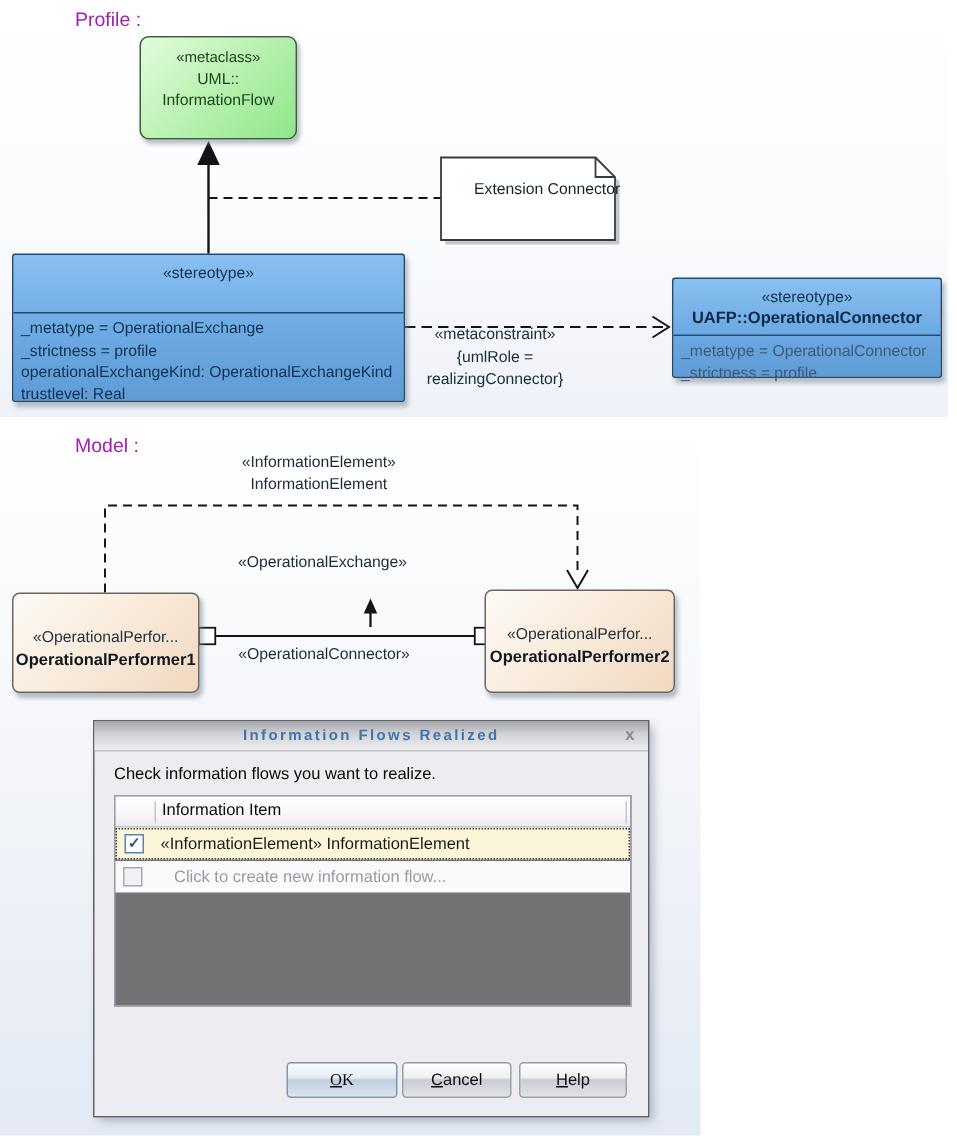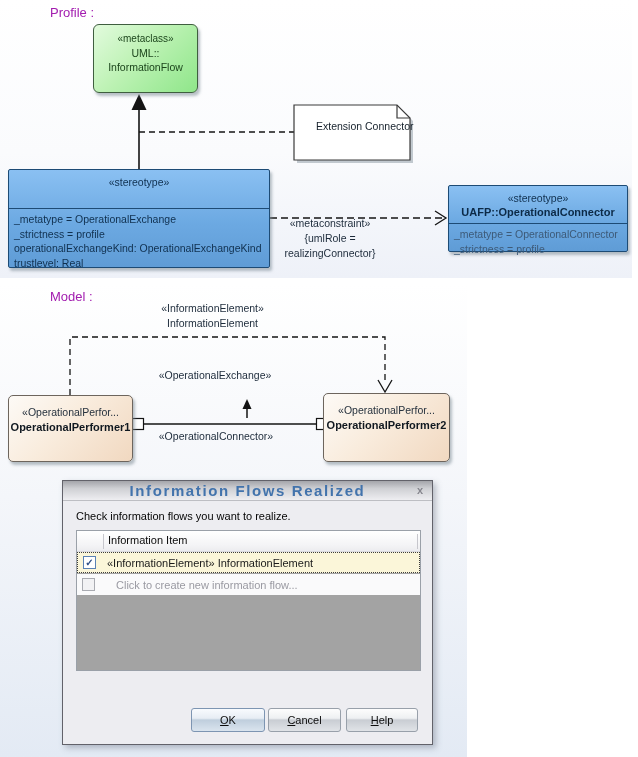--- a/index.html
+++ b/index.html
@@ -39,21 +39,21 @@
   .stereotype-box .attrs{text-align:left;padding:3px 0 0 5px;line-height:14.5px;white-space:nowrap;}
   .box-exchange{left:8px;top:169px;width:262px;height:99px;}
   .box-exchange .hdr{height:33px;}
   .box-connector{left:448px;top:185px;width:180px;height:67px;}
   .box-connector .hdr{height:32px;}
   .box-connector .attrs{color:#3d5a78;}
   .performer-box{
     background:linear-gradient(135deg,#fdfaf6 0%,#f9ecdd 45%,#f1d8c0 100%);
     border:1px solid #6d655d;border-radius:5px;
     box-shadow:2px 3px 3px rgba(125,140,150,.55);
-    font-size:10.5px;color:#26323e;padding-top:9px;line-height:15px;
+    font-size:10.5px;color:#26323e;padding-top:22px;line-height:15px;
   }
   .performer-box .name{font-weight:bold;color:#101820;font-size:11px;}
   .box-performer1{left:8px;top:395px;width:125px;height:67px;}
   .box-performer2{left:323px;top:393px;width:127px;height:69px;}
   .note-text{left:316px;top:120px;width:105px;z-index:3;font-size:10.5px;color:#16212c;}
   .conn-label{z-index:3;font-size:10.5px;color:#1c2a3a;text-align:center;line-height:15px;}
   .lbl-metaconstraint{left:255px;top:216px;width:150px;}
   .lbl-flow{left:130px;top:301px;width:165px;}
   .lbl-exchange{left:140px;top:368px;width:150px;text-align:center;}
   .lbl-connector{left:141px;top:429px;width:150px;}
@@ -63,30 +63,30 @@
     background:#ededf1;border:1px solid #62626a;
     box-shadow:3px 3px 6px rgba(110,120,135,.45);
   }
   .dlg-titlebar{
     left:0;top:0;width:100%;height:19px;
     background:linear-gradient(180deg,#a4a5aa 0%,#cfd0d4 40%,#eeeef1 100%);
     border-bottom:1px solid #bdbec3;
   }
   .dlg-title{
     width:100%;text-align:center;line-height:19px;
-    font-size:15px;font-weight:bold;color:#4273ac;letter-spacing:1.6px;
+    font-size:10px;font-weight:bold;color:#4273ac;letter-spacing:1.6px;
   }
   .dlg-close{
     position:absolute;right:9px;top:0;line-height:18px;
     font-size:11px;font-weight:bold;color:#86868e;cursor:default;
   }
   .dlg-instruction{left:13px;top:29px;font-size:11px;color:#050505;}
   .dlg-list{
     left:13px;top:49px;width:345px;height:141px;box-sizing:border-box;
-    border:1px solid #9aa0a8;background:#a3a3a3;
+    border:1px solid #9aa0a8;background:#737373;
   }
   .list-header{
     position:absolute;left:0;top:0;width:100%;height:21px;box-sizing:border-box;
     background:linear-gradient(180deg,#ffffff 0%,#f4f4f6 70%,#ececef 100%);
     border-bottom:1px solid #d9d9de;
   }
   .list-header .col-sep{position:absolute;top:3px;width:1px;height:15px;background:#c6c6cc;}
   .sep-left{left:26px;}
   .sep-right{right:2px;}
   .list-header .hdr-label{position:absolute;left:31px;top:3px;font-size:11px;color:#0a0a0a;}
@@ -101,21 +101,21 @@
   .row-label{margin-left:11px;font-size:11px;color:#1a1a1a;}
   .row-label-new{color:#9a9aa2;margin-left:21px;}
   .dlg-btn{
     position:absolute;top:227px;height:24px;box-sizing:border-box;
     border:1px solid #98a0aa;border-radius:3px;
     background:linear-gradient(180deg,#fdfdfd 0%,#eef0f2 42%,#c9cdd3 50%,#e0e3e7 100%);
     font-family:"Liberation Sans",sans-serif;font-size:11px;color:#0d0d0d;
     text-align:center;line-height:22px;cursor:default;
   }
   .btn-ok{left:128px;width:74px;border-color:#7d95b2;
-    background:linear-gradient(180deg,#f8fbfe 0%,#e7edf4 42%,#bfcedd 50%,#dae4ee 100%);}
+    background:linear-gradient(180deg,#f8fbfe 0%,#e7edf4 42%,#bfcedd 50%,#dae4ee 100%);font-family:Liberation Serif, serif;}
   .btn-cancel{left:205px;width:73px;}
   .btn-help{left:283px;width:72px;}
   .mnemonic{text-decoration:underline;}
 </style>
 </head>
 <body>
 
 <div class="abs region-profile"></div>
 <div class="abs region-model"></div>
 

